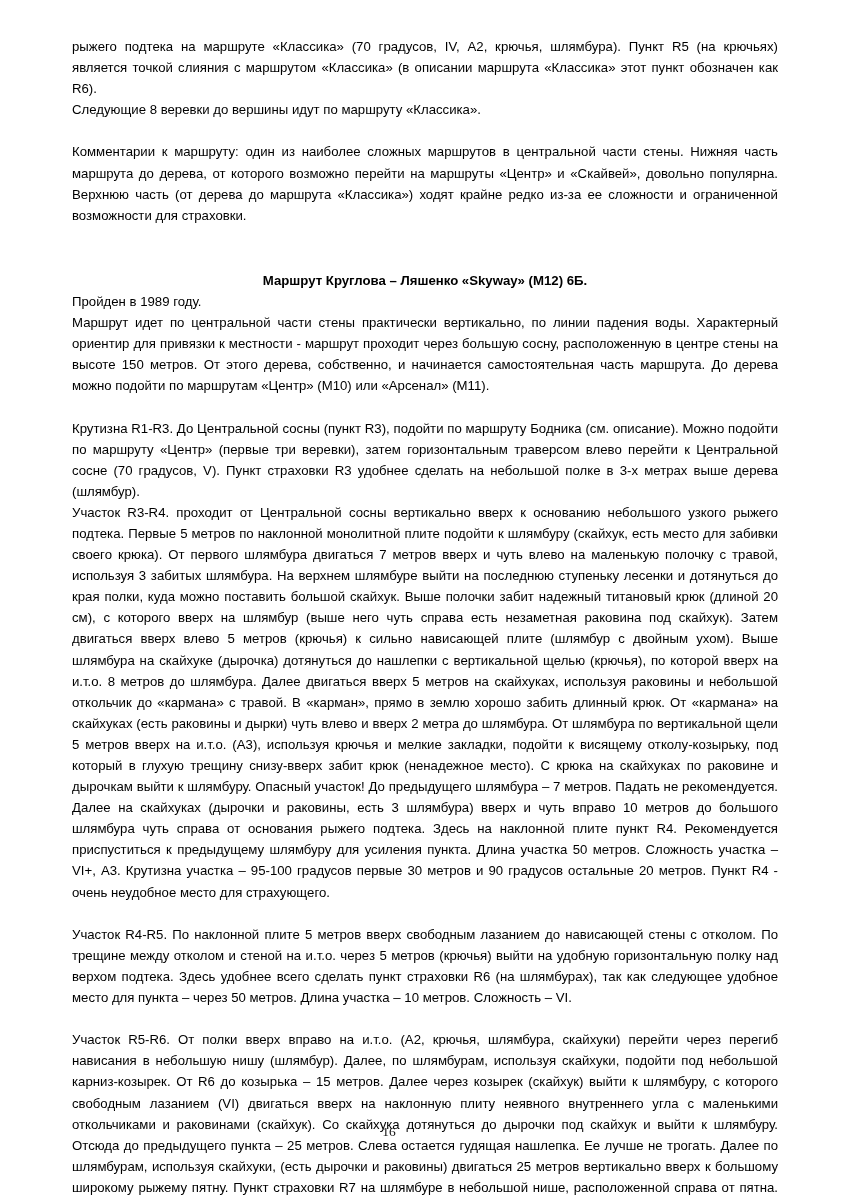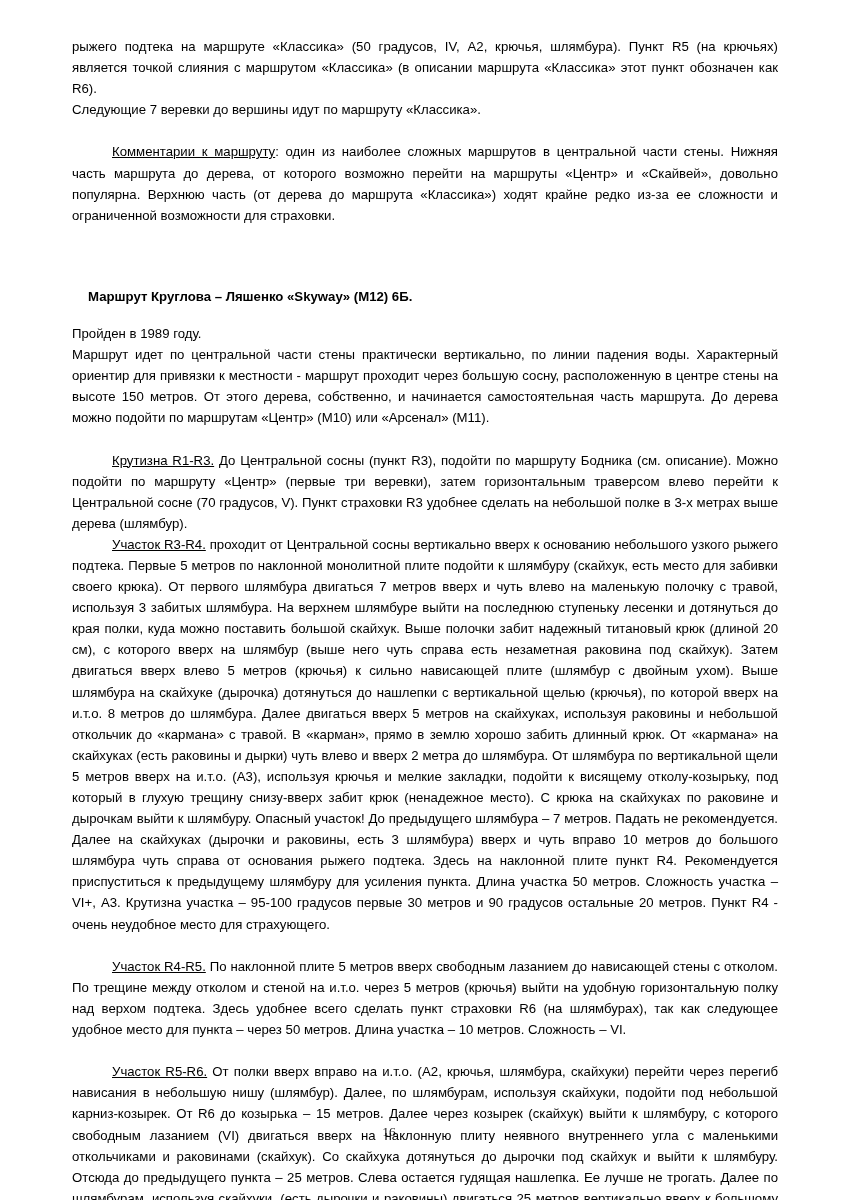--- a/index.html
+++ b/index.html
@@ -36,52 +36,50 @@
     word-spacing: 0px;
     -webkit-hyphens: none;
     hyphens: none;
   }
   p.para.last-left {
     text-align: left;
   }
   .spacer-1 { height: 21.1px; }
   .spacer-head { height: 44px; }
   .u {
-    text-decoration: underline;
     text-underline-offset: 1px;
-    margin-left: 40px;
   }
   h2.heading {
-    margin: 16px;
+    margin: 0;
     font-size: 13.2px;
     line-height: 21.1px;
     font-weight: bold;
-    text-align: left;
+    text-align: center;
   }
   .pagenum {
     position: absolute;
     left: 0;
     top: 1124px;
     width: 778px;
     text-align: center;
     font-family: "Liberation Serif", serif;
     font-size: 13.5px;
     line-height: 16px;
     color: #111111;
   }
 </style>
 </head>
 <body>
 
 <div class="page">
   <div class="content">
 
-    <p class="para">рыжего подтека на маршруте «Классика» (50 градусов, IV, А2, крючья, шлямбура). Пункт R5 (на крючьях) является точкой слияния с маршрутом «Классика» (в описании маршрута «Классика» этот пункт обозначен как R6).</p>
+    <p class="para">рыжего подтека на маршруте «Классика» (70 градусов, IV, А2, крючья, шлямбура). Пункт R5 (на крючьях) является точкой слияния с маршрутом «Классика» (в описании маршрута «Классика» этот пункт обозначен как R6).</p>
 
-    <p class="para last-left">Следующие 7 веревки до вершины идут по маршруту «Классика».</p>
+    <p class="para last-left">Следующие 8 веревки до вершины идут по маршруту «Классика».</p>
 
     <div class="spacer-1"></div>
 
     <p class="para"><span class="u">Комментарии к маршруту</span><span>: один из наиболее сложных маршрутов в центральной части стены. Нижняя часть маршрута до дерева, от которого возможно перейти на маршруты «Центр» и «Скайвей», довольно популярна. Верхнюю часть (от дерева до маршрута «Классика») ходят крайне редко из-за ее сложности и ограниченной возможности для страховки.</span></p>
 
     <div class="spacer-head"></div>
 
     <h2 class="heading">Маршрут Круглова – Ляшенко «Skyway» (М12) 6Б.</h2>
 
     <p class="para last-left">Пройден в 1989 году.</p>

